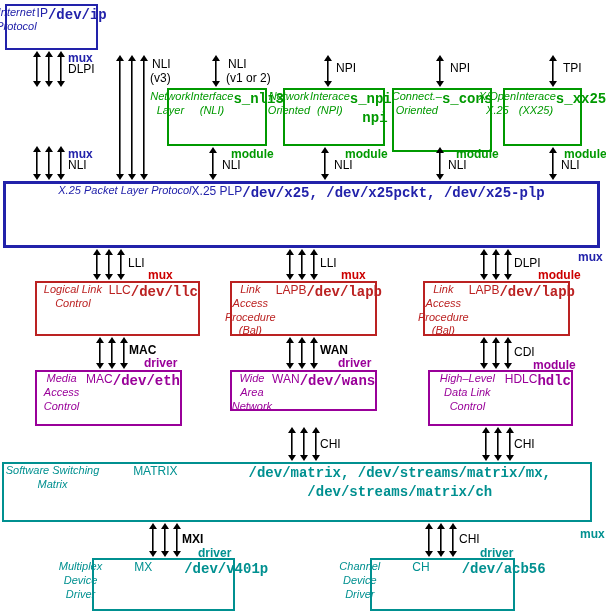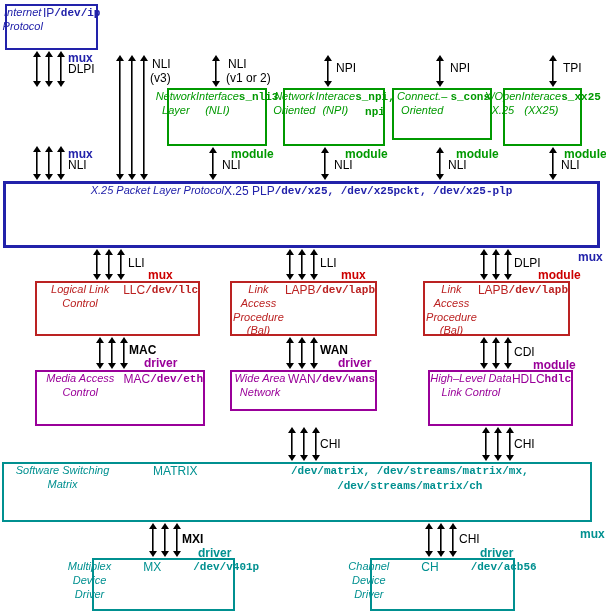--- a/index.html
+++ b/index.html
@@ -8,21 +8,21 @@
   }
   html,body{margin:0;padding:0;}
   body{font-family:"Liberation Sans",sans-serif;background:var(--bg);}
   #canvas{position:relative;width:606px;height:615px;background:var(--bg);overflow:hidden;}
 
   .box{position:absolute;display:flex;flex-direction:row;justify-content:center;
        align-items:flex-start;text-align:center;background:#fff;box-sizing:border-box;}
   .box .t1{font-style:italic;font-size:11px;line-height:1.25;}
   .box .t2{font-size:12px;line-height:1.3;}
   .box .t3{font-family:"Liberation Mono","DejaVu Sans Mono",monospace;font-weight:bold;
-           font-size:11px;line-height:1.35;letter-spacing:0;}
+           font-size:14px;line-height:1.35;letter-spacing:0;}
   .blue{border:2px solid var(--blue);color:var(--blue);}
   .green{border:2px solid var(--green);color:var(--green);}
   .red{border:2px solid var(--red);color:var(--red);}
   .purple{border:2px solid var(--purple);color:var(--purple);}
   .teal{border:2px solid var(--teal);color:var(--teal);gap:32px;}
   .thick{border-width:3px;}
 
   .agroup{position:absolute;display:flex;gap:4px;}
   .dar{width:8px;position:relative;
        background:linear-gradient(var(--black),var(--black)) 50% 50%/1.6px calc(100% - 8px) no-repeat;}
@@ -56,21 +56,21 @@
     <div class="t1">Interface (NLI)</div>
     <div class="t3">s_nli3</div>
   </div>
 
   <div class="box green" style="left:283px;top:88px;width:102px;height:58px">
     <div class="t1">Network Oriented</div>
     <div class="t1">Interace (NPI)</div>
     <div class="t3">s_npi, npi</div>
   </div>
 
-  <div class="box green" style="left:392px;top:88px;width:100px;height:52px">
+  <div class="box green" style="left:392px;top:88px;width:100px;height:64px">
     <div class="t1">Connect.– Oriented</div>
     <div class="t3">s_cons</div>
   </div>
 
   <div class="box green" style="left:503px;top:88px;width:79px;height:58px">
     <div class="t1">X/Open X.25</div>
     <div class="t1">Interace (XX25)</div>
     <div class="t3">s_xx25</div>
   </div>
 
@@ -91,21 +91,21 @@
     <div class="t2">LAPB</div>
     <div class="t3">/dev/lapb</div>
   </div>
 
   <div class="box red" style="left:423px;top:281px;width:147px;height:55px">
     <div class="t1">Link Access Procedure (Bal)</div>
     <div class="t2">LAPB</div>
     <div class="t3">/dev/lapb</div>
   </div>
 
-  <div class="box purple" style="left:35px;top:370px;width:170px;height:56px">
+  <div class="box purple" style="left:35px;top:370px;width:147px;height:56px">
     <div class="t1">Media Access Control</div>
     <div class="t2">MAC</div>
     <div class="t3">/dev/eth</div>
   </div>
 
   <div class="box purple" style="left:230px;top:370px;width:147px;height:41px">
     <div class="t1">Wide Area Network</div>
     <div class="t2">WAN</div>
     <div class="t3">/dev/wans</div>
   </div>

